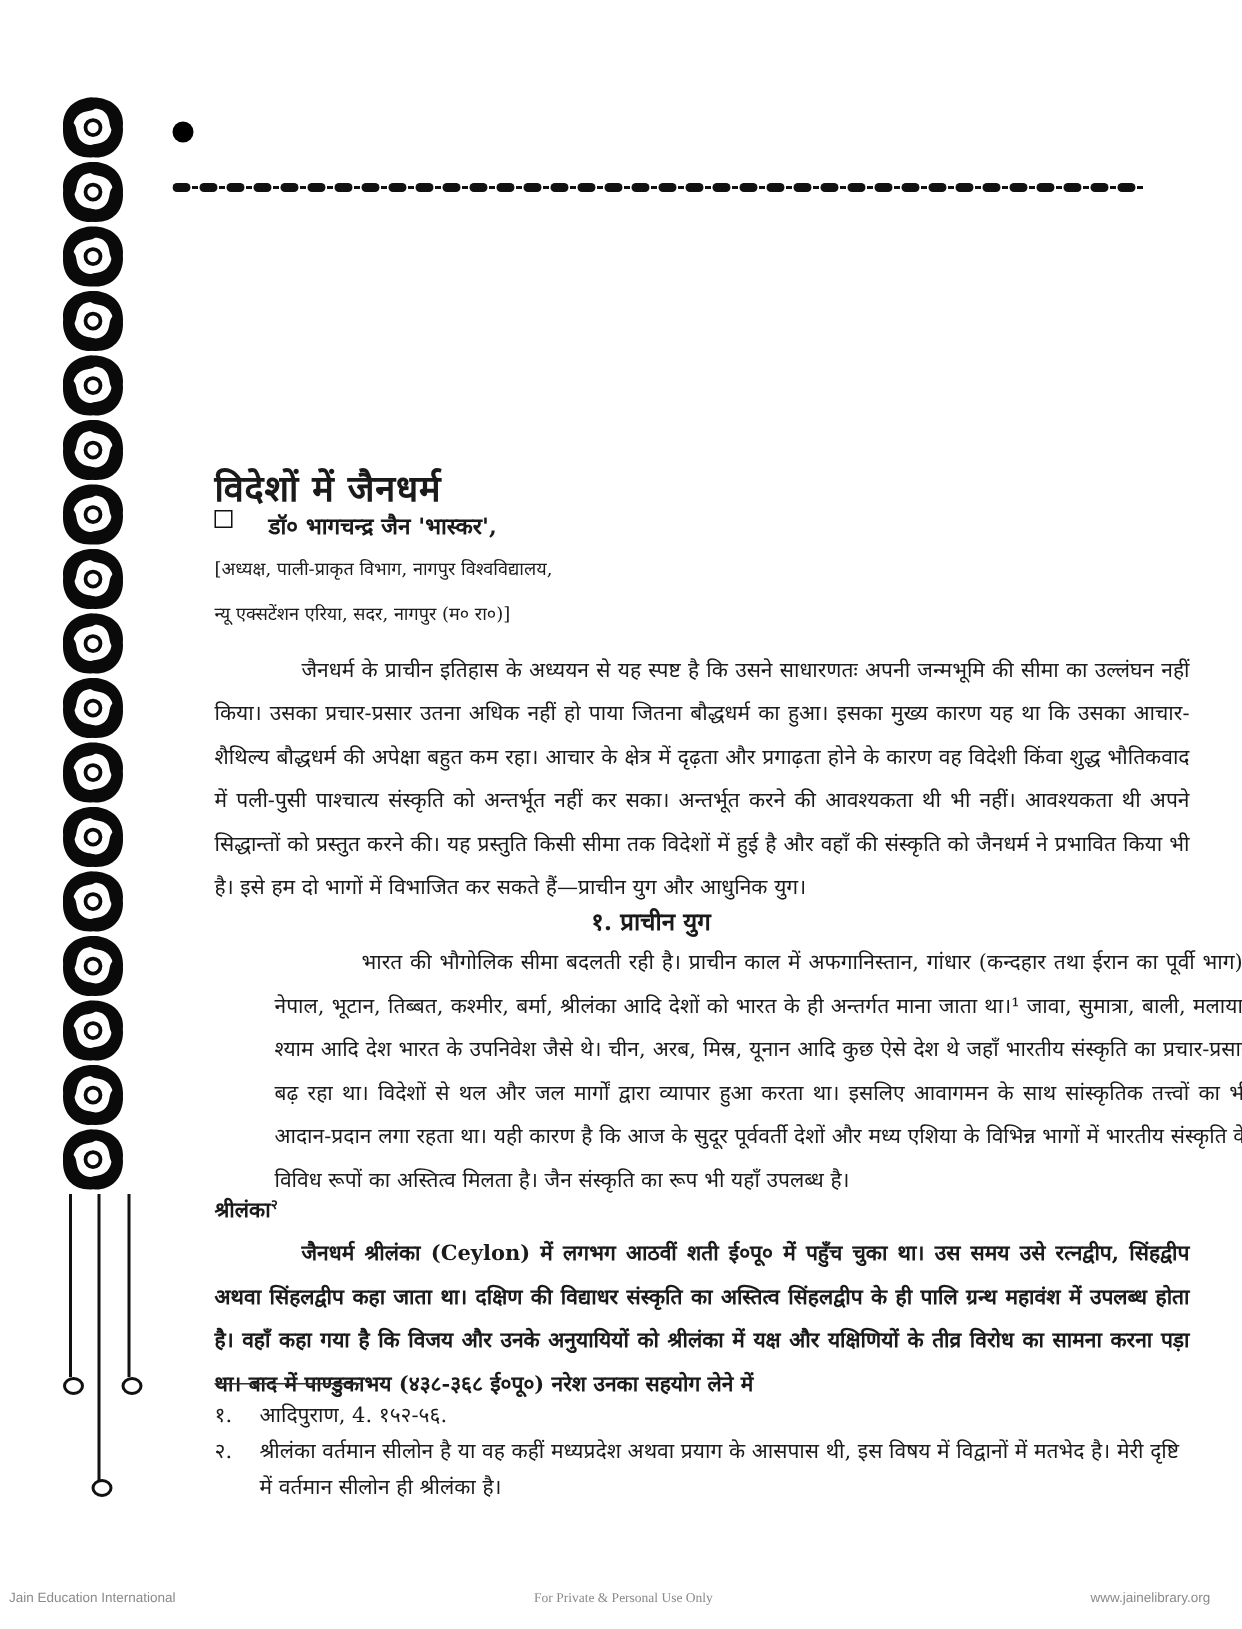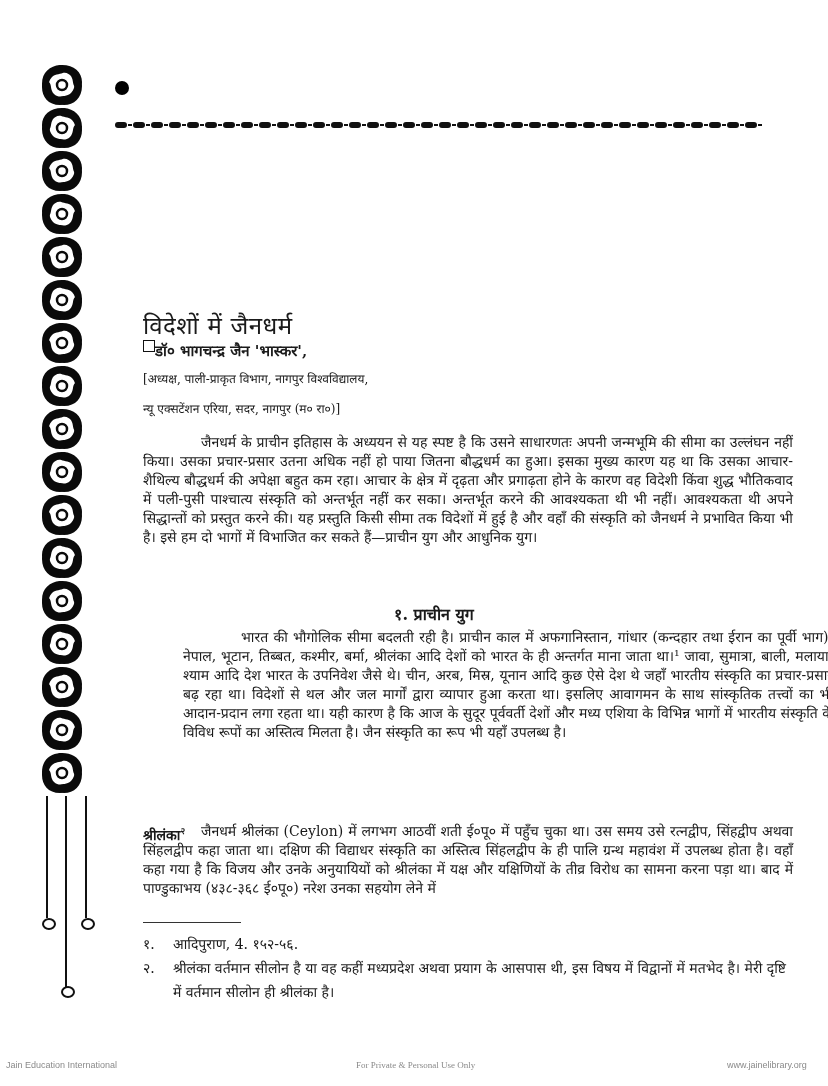--- a/index.html
+++ b/index.html
@@ -8,25 +8,25 @@
       font-family: "DejaVu Serif", "Liberation Serif", serif; color: #1a1a1a;
     }
     .border-ornament { position: absolute; left: 38px; top: 62px; width: 50px; height: 980px; }
     .knot { position: absolute; left: 0; width: 48px; height: 46px; }
     .hang-line { position: absolute; width: 2px; background: #111; }
     .hang-ring { position: absolute; width: 10px; height: 8px; border: 2px solid #111; border-radius: 50%; background: #fff; }
     .bullet { position: absolute; left: 115px; top: 81px; width: 14px; height: 14px; border-radius: 50%; background: #000; }
     .dot-rule { position: absolute; left: 115px; top: 121px; width: 657px; height: 8px; display: flex; align-items: center; gap: 0; overflow: hidden; }
     .dot-rule .dash { width: 12px; height: 6px; background: #111; border-radius: 3px; flex: 0 0 auto; }
     .dot-rule .sep { width: 4px; height: 2px; background: #111; margin: 0 1px; flex: 0 0 auto; }
-    .title { position: absolute; left: 143px; top: 308px; font-size: 24px; font-weight: normal; letter-spacing: 0.5px; }
-    .author { position: absolute; left: 143px; top: 340px; font-size: 15px; font-weight: bold; display: flex; gap: 0; }
+    .title { position: absolute; left: 143px; top: 308px; font-size: 24px; font-weight: bold; letter-spacing: 0.5px; }
+    .author { position: absolute; left: 143px; top: 340px; font-size: 15px; font-weight: bold; display: flex; gap: 24px; }
     .author .box { width: 10px; height: 10px; border: 1.5px solid #111; display: inline-block; }
     .affil { position: absolute; left: 143px; font-size: 12px; }
-    .body-block { position: absolute; left: 143px; width: 650px; font-size: 14px; line-height: 19px; text-align: justify; }
+    .body-block { position: absolute; left: 143px; width: 650px; font-size: 14px; line-height: 29px; text-align: justify; }
     .body-block p { margin: 0; text-indent: 58px; }
     .section-heading { position: absolute; left: 0; width: 828px; text-align: center; font-size: 16px; font-weight: bold; }
     .subheading { position: absolute; left: 143px; font-size: 14px; font-weight: bold; }
     .subheading sup, .fnref { font-size: 9px; vertical-align: super; }
     .footnote-rule { position: absolute; left: 143px; top: 922px; width: 98px; height: 1px; background: #333; }
     .footnotes { position: absolute; left: 143px; top: 932px; width: 650px; font-size: 14px; line-height: 24px; }
     .fn { display: flex; }
     .fn .num { width: 30px; flex: 0 0 30px; }
     .fn .txt { flex: 1; }
     .page-footer { position: absolute; left: 0; top: 1060px; width: 828px; height: 14px; font-family: "Liberation Sans", sans-serif; font-size: 9px; color: #8a8a8a; }
@@ -284,25 +284,25 @@
 <div class="body-block" style="top:433px;">
   <p>जैनधर्म के प्राचीन इतिहास के अध्ययन से यह स्पष्ट है कि उसने साधारणतः अपनी जन्मभूमि की सीमा का उल्लंघन नहीं किया। उसका प्रचार-प्रसार उतना अधिक नहीं हो पाया जितना बौद्धधर्म का हुआ। इसका मुख्य कारण यह था कि उसका आचार-शैथिल्य बौद्धधर्म की अपेक्षा बहुत कम रहा। आचार के क्षेत्र में दृढ़ता और प्रगाढ़ता होने के कारण वह विदेशी किंवा शुद्ध भौतिकवाद में पली-पुसी पाश्चात्य संस्कृति को अन्तर्भूत नहीं कर सका। अन्तर्भूत करने की आवश्यकता थी भी नहीं। आवश्यकता थी अपने सिद्धान्तों को प्रस्तुत करने की। यह प्रस्तुति किसी सीमा तक विदेशों में हुई है और वहाँ की संस्कृति को जैनधर्म ने प्रभावित किया भी है। इसे हम दो भागों में विभाजित कर सकते हैं—प्राचीन युग और आधुनिक युग।</p>
 </div>
 
 <div class="section-heading" style="top:603px; left:20px;">१. प्राचीन युग</div>
 
 <div class="body-block" style="top:628px;margin-left:40px;">
   <p>भारत की भौगोलिक सीमा बदलती रही है। प्राचीन काल में अफगानिस्तान, गांधार (कन्दहार तथा ईरान का पूर्वी भाग), नेपाल, भूटान, तिब्बत, कश्मीर, बर्मा, श्रीलंका आदि देशों को भारत के ही अन्तर्गत माना जाता था।¹ जावा, सुमात्रा, बाली, मलाया, श्याम आदि देश भारत के उपनिवेश जैसे थे। चीन, अरब, मिस्र, यूनान आदि कुछ ऐसे देश थे जहाँ भारतीय संस्कृति का प्रचार-प्रसार बढ़ रहा था। विदेशों से थल और जल मार्गों द्वारा व्यापार हुआ करता था। इसलिए आवागमन के साथ सांस्कृतिक तत्त्वों का भी आदान-प्रदान लगा रहता था। यही कारण है कि आज के सुदूर पूर्ववर्ती देशों और मध्य एशिया के विभिन्न भागों में भारतीय संस्कृति के विविध रूपों का अस्तित्व मिलता है। जैन संस्कृति का रूप भी यहाँ उपलब्ध है।</p>
 </div>
 
-<div class="subheading" style="top:824px;">
+<div class="subheading" style="top:796px;">
   <span>श्रीलंका</span><sup>२</sup>
 </div>
 
-<div class="body-block" style="top:822px;">
+<div class="body-block" style="top:822px;font-weight:bold;">
   <p>जैनधर्म श्रीलंका (Ceylon) में लगभग आठवीं शती ई०पू० में पहुँच चुका था। उस समय उसे रत्नद्वीप, सिंहद्वीप अथवा सिंहलद्वीप कहा जाता था। दक्षिण की विद्याधर संस्कृति का अस्तित्व सिंहलद्वीप के ही पालि ग्रन्थ महावंश में उपलब्ध होता है। वहाँ कहा गया है कि विजय और उनके अनुयायियों को श्रीलंका में यक्ष और यक्षिणियों के तीव्र विरोध का सामना करना पड़ा था। बाद में पाण्डुकाभय (४३८-३६८ ई०पू०) नरेश उनका सहयोग लेने में</p>
 </div>
 
 <div class="footnote-rule"></div>
 <div class="footnotes">
   <div class="fn">
     <span class="num">१.</span>
     <span class="txt">आदिपुराण, 4. १५२-५६.</span>
   </div>
   <div class="fn">

